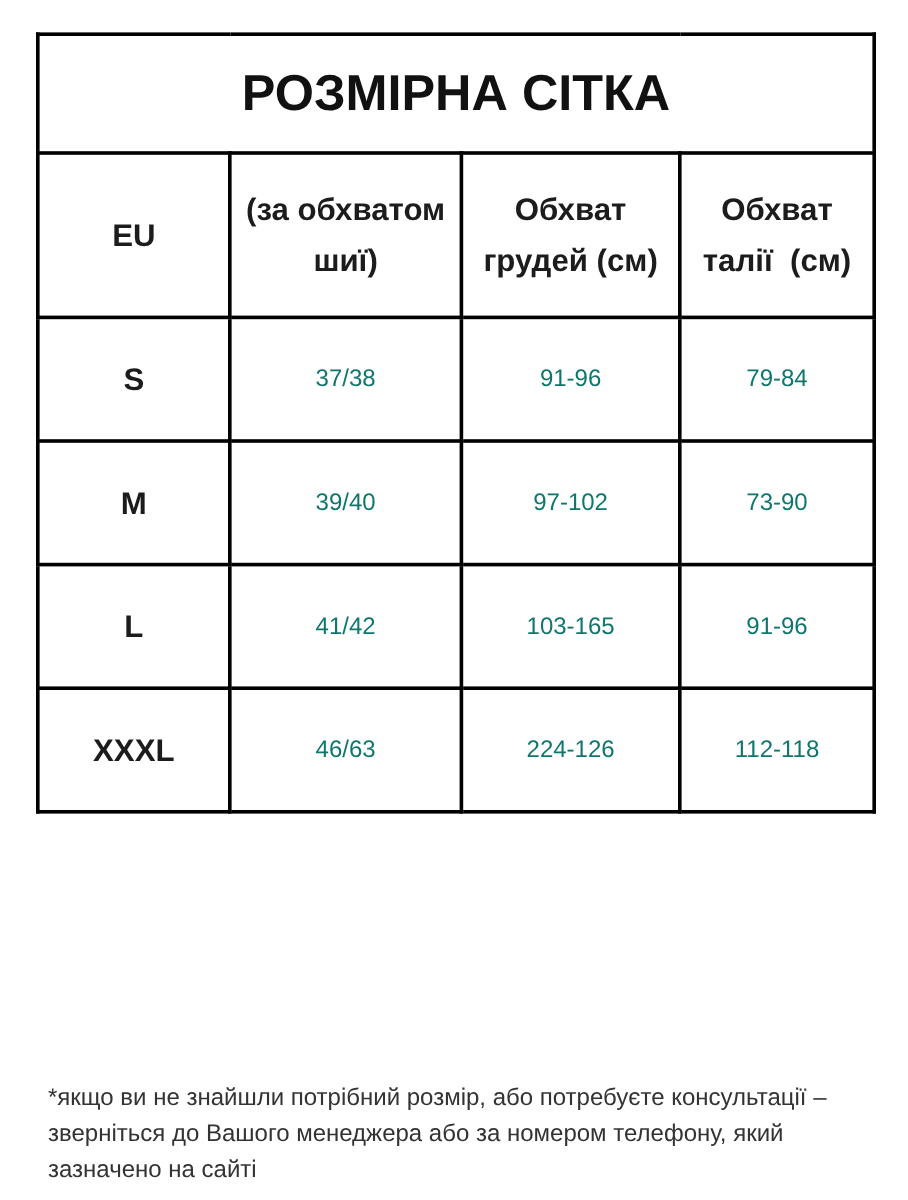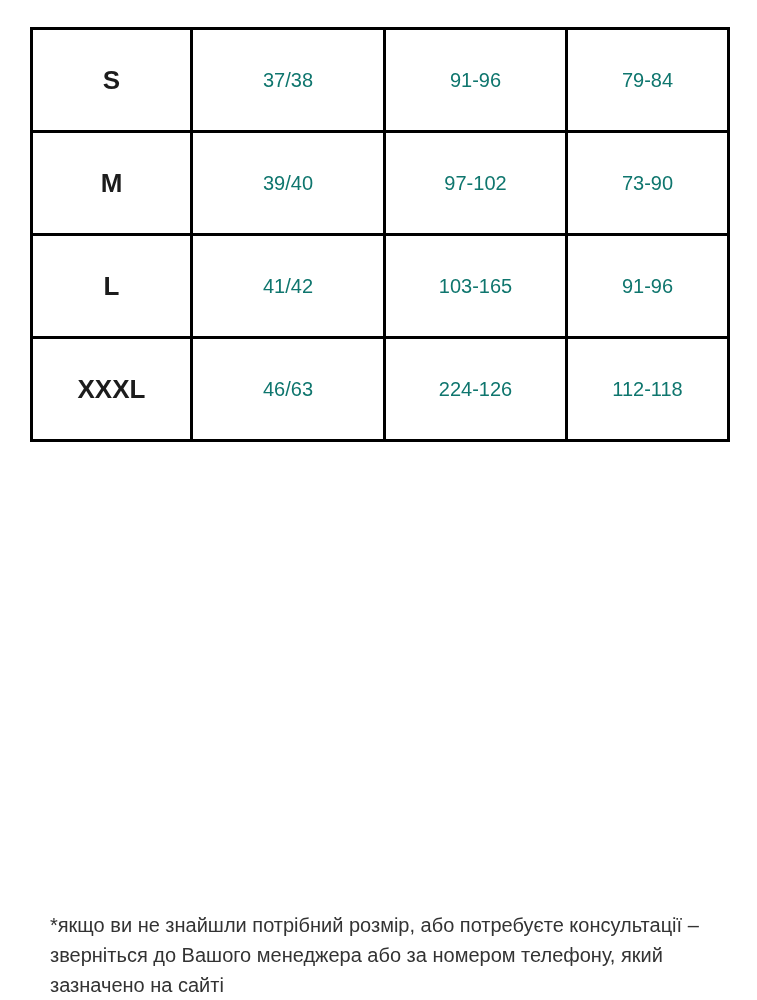--- a/index.html
+++ b/index.html
@@ -60,40 +60,52 @@
   tr.data-row td.size-cell {
     font-size: 26px;
     font-weight: bold;
     color: #1c1c1c;
   }
   p.footnote {
     position: absolute;
     left: 38px;
     top: 898px;
     width: 700px;
-    margin: 12px;
+    margin: 2px;
     font-size: 20px;
     line-height: 30px;
     color: #333333;
   }
 </style>
 </head>
 <body>
 
 <div class="page">
 
   <table class="size-table">
     <colgroup>
       <col style="width:160px">
       <col style="width:193px">
       <col style="width:182px">
       <col style="width:162px">
     </colgroup>
     <tbody>
+      <tr class="title-row">
+        <td class="title-cell" colspan="4">РОЗМІРНА СІТКА</td>
+      </tr>
 
+      <tr class="header-row">
+        <th>EU</th>
+        <th>(за обхватом
+шиї)</th>
+        <th>Обхват
+грудей (см)</th>
+        <th>Обхват
+талії  (см)</th>
+      </tr>
 
       <tr class="data-row">
         <td class="size-cell">S</td>
         <td>37/38</td>
         <td>91-96</td>
         <td>79-84</td>
       </tr>
 
       <tr class="data-row">
         <td class="size-cell">M</td>

